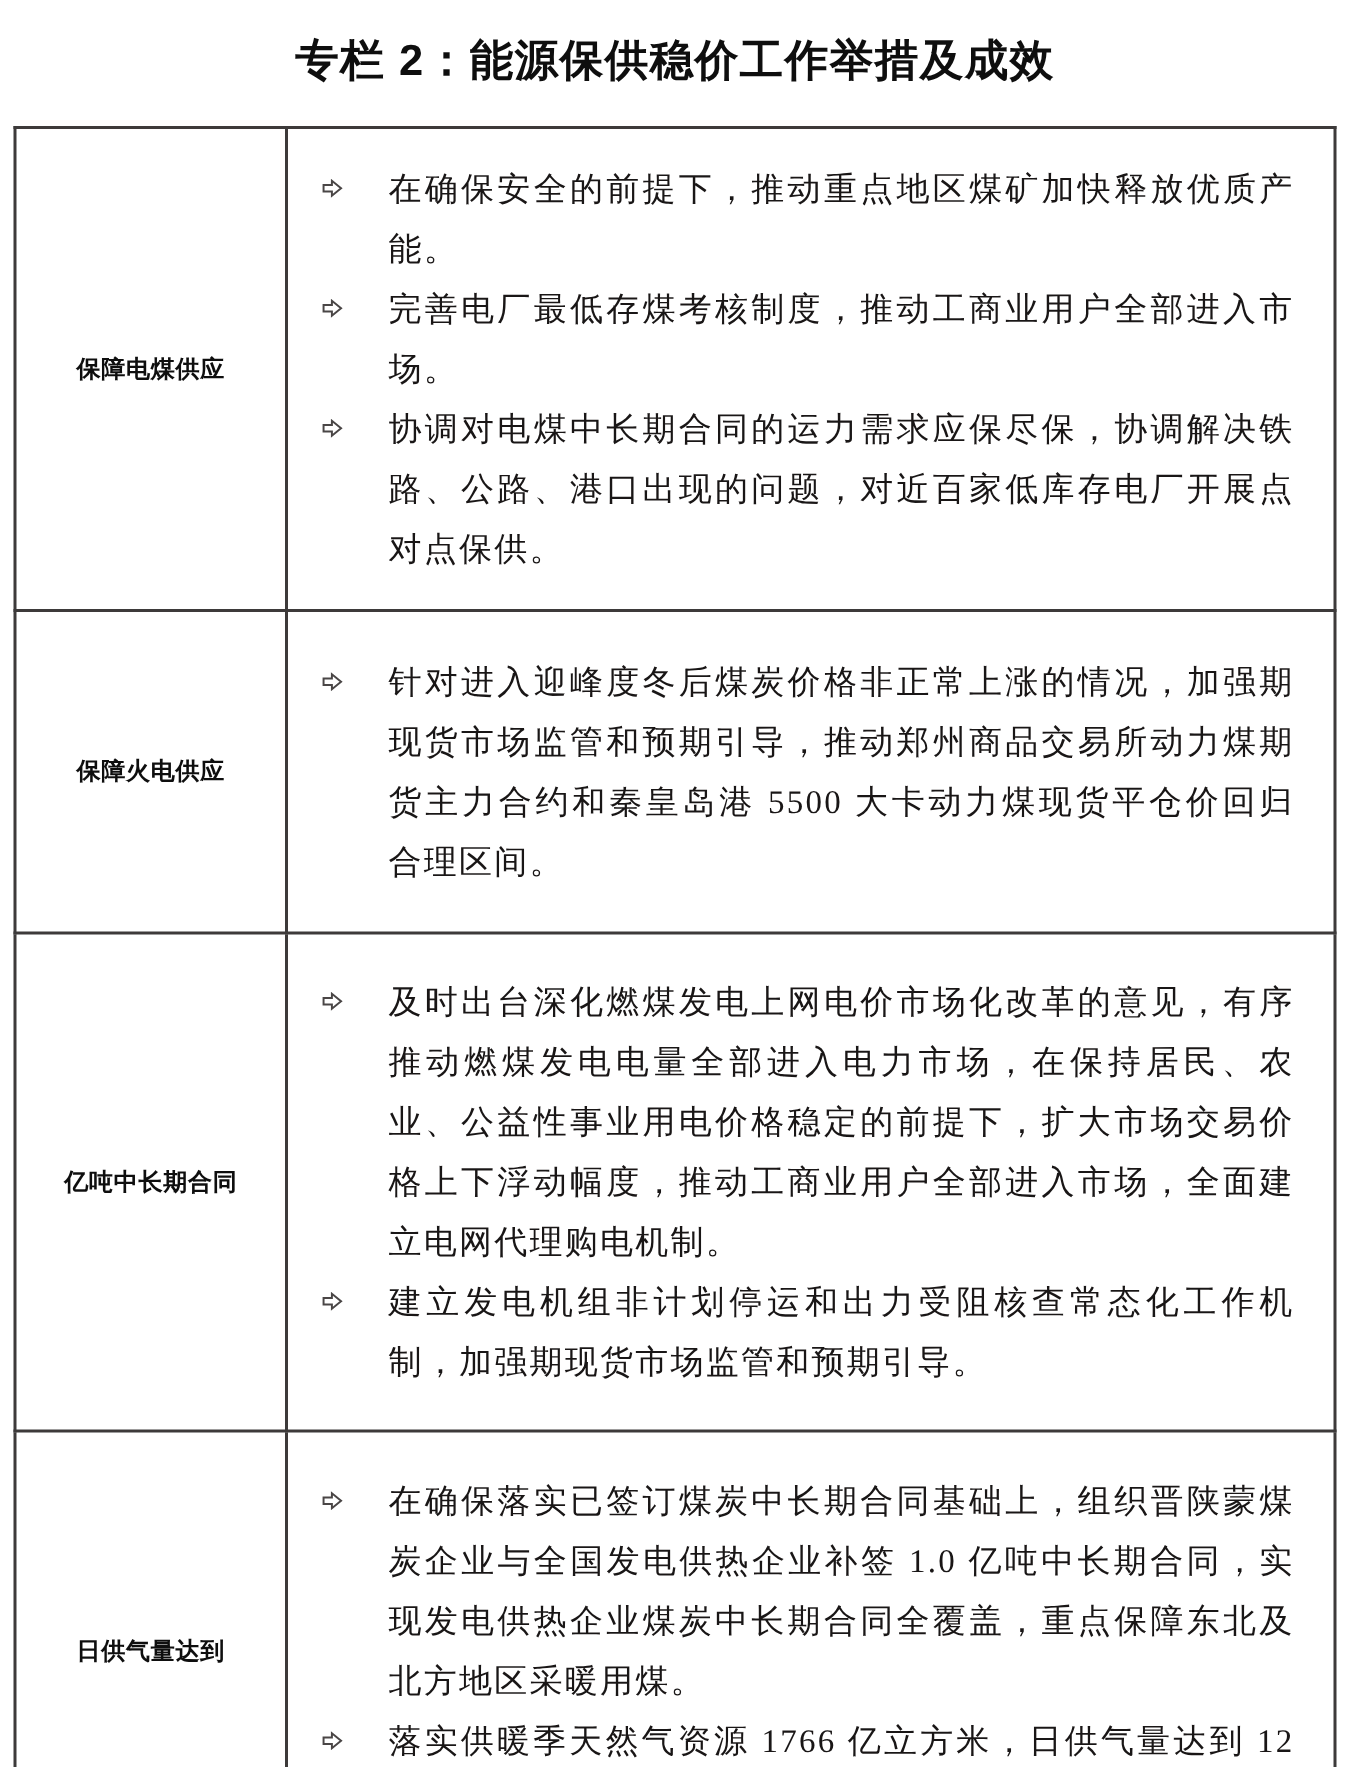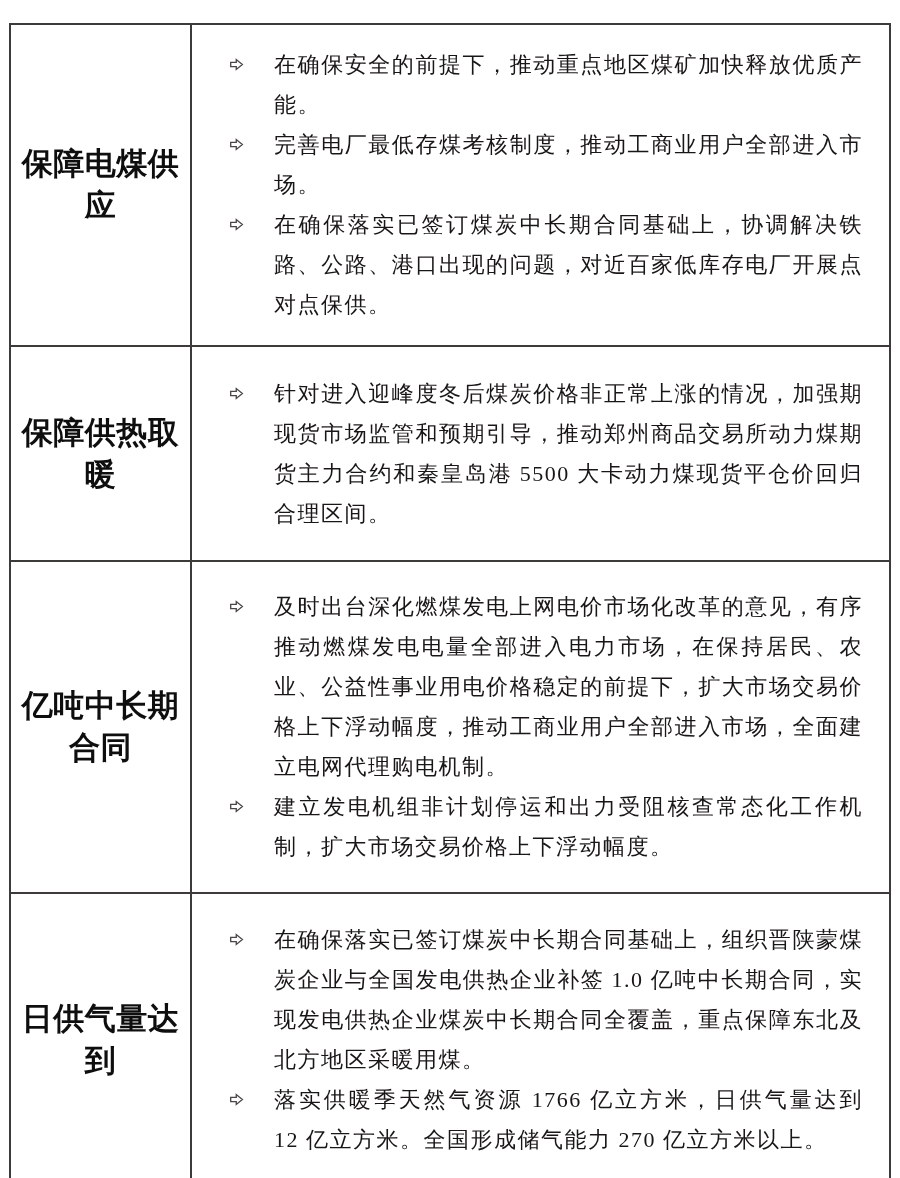--- a/index.html
+++ b/index.html
@@ -49,27 +49,27 @@
   table.measures td {
     border: 2px solid #3d3a3a;
     background: #ffffff;
   }
   td.label-cell {
     width: 177px;
     text-align: center;
     vertical-align: middle;
     font-family: "Liberation Sans", sans-serif;
     font-weight: bold;
-    font-size: 31px;
+    font-size: 16px;
     letter-spacing: 0.5px;
     color: #0e0e0e;
   }
   td.content-cell {
     vertical-align: middle;
-    padding: 12px 26px 12px 36px;
+    padding: 12px 26px 12px 21px;
   }
   .row-1 td { height: 296px; }
   .row-2 td { height: 189px; }
   .row-3 td { height: 306px; margin-left: 48px; }
   .row-4 td { height: 268px; }
   .bullet-item {
     display: flex;
     align-items: flex-start;
   }
   .bullet-marker {
@@ -89,20 +89,21 @@
     color: #191616;
     text-align: justify;
     text-justify: inter-ideograph;
   }
 </style>
 </head>
 <body>
 
 <div class="page">
 
+  <h1 class="doc-title">专栏 2：能源保供稳价工作举措及成效</h1>
 
   <div class="table-wrap">
     <table class="measures">
 
       <tbody>
           <tr class="row-1">
         <td class="label-cell">
           <span>保障电煤供应</span>
         </td>
         <td class="content-cell">
@@ -121,28 +122,28 @@
                   </svg>
             </span>
             <span class="bullet-text">完善电厂最低存煤考核制度，推动工商业用户全部进入市场。</span>
           </div>
           <div class="bullet-item">
             <span class="bullet-marker">
               <svg viewBox="0 0 22 22">
                     <path d="M3.5 8.2 h7.2 V4.6 L18.6 11 L10.7 17.4 V13.8 H3.5 Z" fill="none" stroke="#4a4646" stroke-width="1.7"></path>
                   </svg>
             </span>
-            <span class="bullet-text">在确保落实已签订煤炭中长期合同基础上，协调解决铁路、公路、港口出现的问题，对近百家低库存电厂开展点对点保供。</span>
+            <span class="bullet-text">协调对电煤中长期合同的运力需求应保尽保，协调解决铁路、公路、港口出现的问题，对近百家低库存电厂开展点对点保供。</span>
           </div>
         </td>
       </tr>
 
       <tr class="row-2">
         <td class="label-cell">
-          <span>保障供热取暖</span>
+          <span>保障火电供应</span>
         </td>
         <td class="content-cell">
           <div class="bullet-item">
             <span class="bullet-marker">
               <svg viewBox="0 0 22 22">
                     <path d="M3.5 8.2 h7.2 V4.6 L18.6 11 L10.7 17.4 V13.8 H3.5 Z" fill="none" stroke="#4a4646" stroke-width="1.7"></path>
                   </svg>
             </span>
             <span class="bullet-text">针对进入迎峰度冬后煤炭价格非正常上涨的情况，加强期现货市场监管和预期引导，推动郑州商品交易所动力煤期货主力合约和秦皇岛港 5500 大卡动力煤现货平仓价回归合理区间。</span>
           </div>
@@ -161,21 +162,21 @@
                   </svg>
             </span>
             <span class="bullet-text">及时出台深化燃煤发电上网电价市场化改革的意见，有序推动燃煤发电电量全部进入电力市场，在保持居民、农业、公益性事业用电价格稳定的前提下，扩大市场交易价格上下浮动幅度，推动工商业用户全部进入市场，全面建立电网代理购电机制。</span>
           </div>
           <div class="bullet-item">
             <span class="bullet-marker">
               <svg viewBox="0 0 22 22">
                     <path d="M3.5 8.2 h7.2 V4.6 L18.6 11 L10.7 17.4 V13.8 H3.5 Z" fill="none" stroke="#4a4646" stroke-width="1.7"></path>
                   </svg>
             </span>
-            <span class="bullet-text">建立发电机组非计划停运和出力受阻核查常态化工作机制，扩大市场交易价格上下浮动幅度。</span>
+            <span class="bullet-text">建立发电机组非计划停运和出力受阻核查常态化工作机制，加强期现货市场监管和预期引导。</span>
           </div>
         </td>
       </tr>
 
       <tr class="row-4">
         <td class="label-cell">
           <span>日供气量达到</span>
         </td>
         <td class="content-cell">
           <div class="bullet-item">

